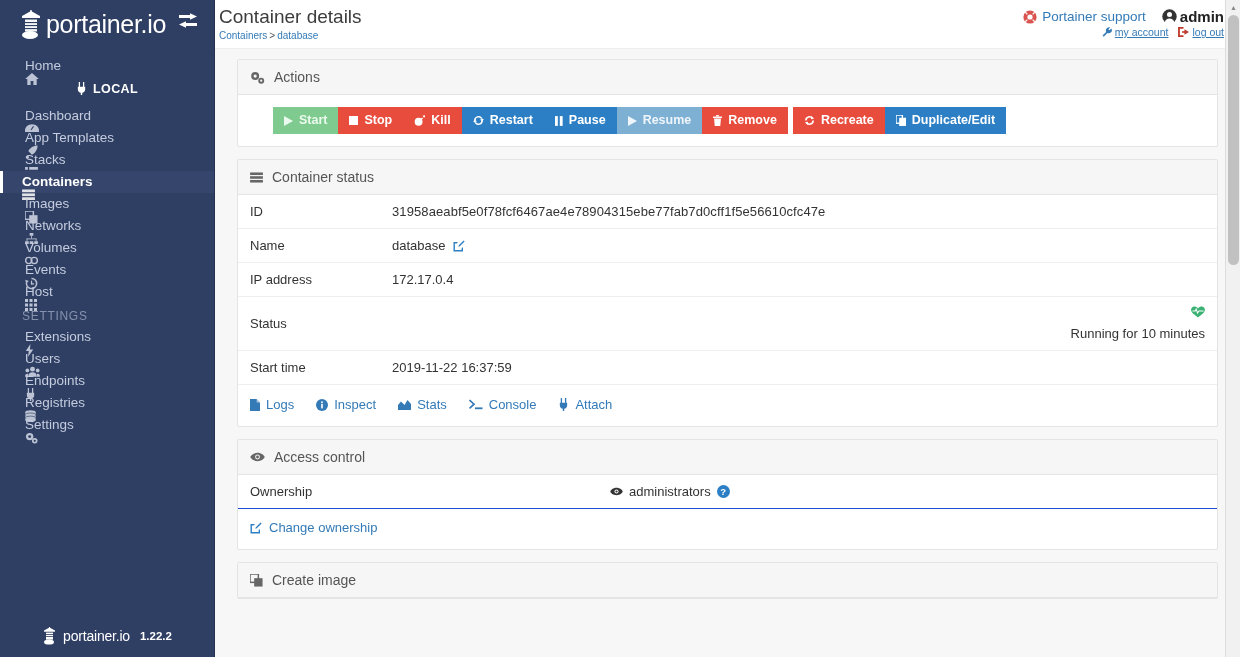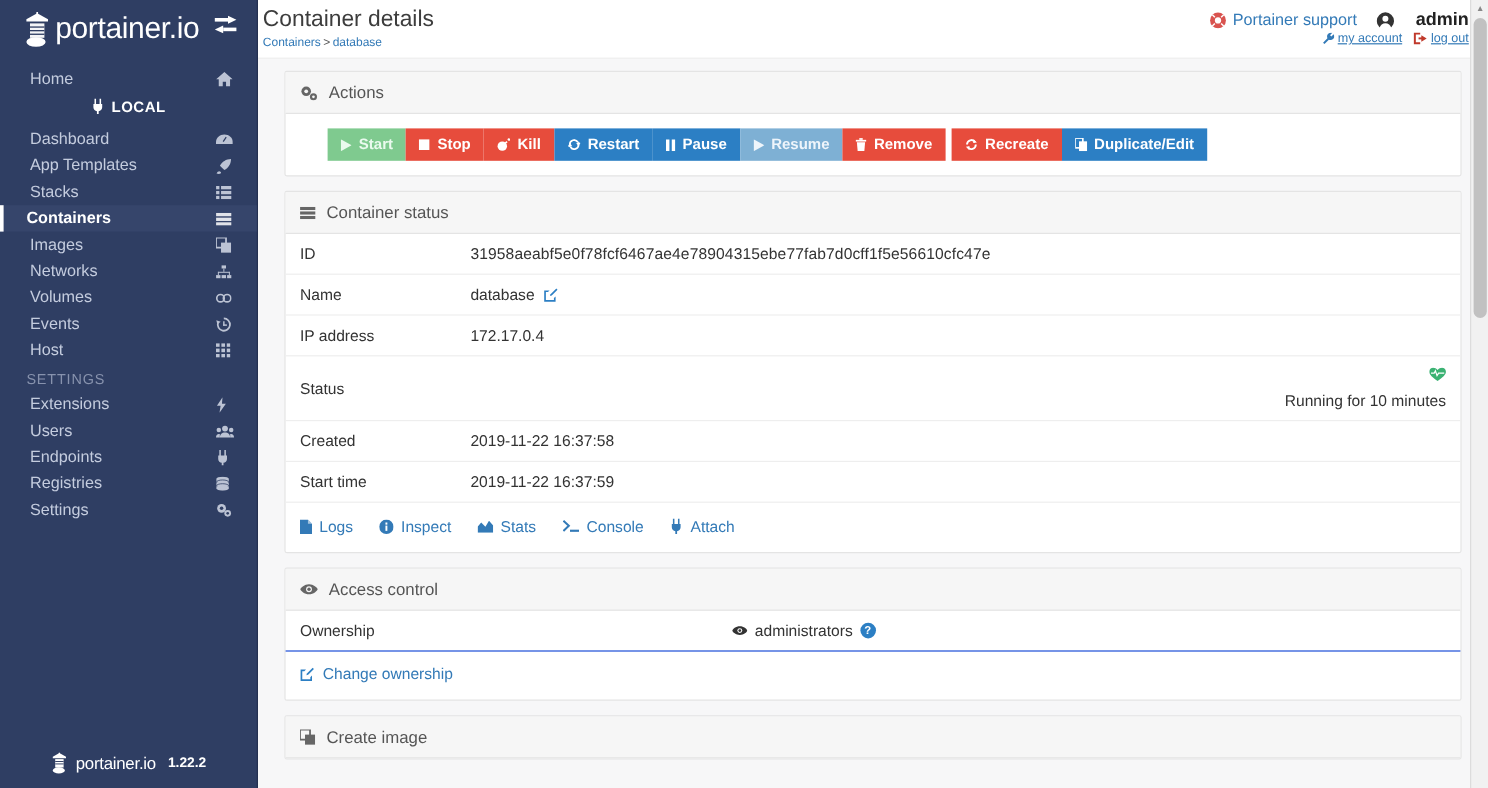--- a/index.html
+++ b/index.html
@@ -34,28 +34,29 @@
     letter-spacing: -0.3px;
     font-weight: 400;
     line-height: 1;
   }
   .brand-toggle {
     position: absolute; right: 16px; top: 13px;
     width: 20px; height: 16px; cursor: pointer;
   }
   .nav { padding-top: 10px; flex: 1 1 auto; }
   .nav-item {
-    display: flex; align-items: center; justify-content: space-between;
+    display: flex; justify-content: space-between;
     padding: 4px 18px 4px 22px;
     height: 22px;
     font-size: 13.5px;
     color: #c4ccde;
     cursor: pointer;
     border-left: 3px solid transparent;
     position: relative;
+    flex-direction: column;
   }
   .nav-item .nav-label { line-height: 1; }
   .nav-item .nav-ico { width: 16px; text-align: center; opacity: .85; font-size: 12px; color: #d5dbe8; }
   .nav-item.active {
     background: #36456b;
     color: #ffffff;
     font-weight: bold;
     border-left: 3px solid #ffffff;
     padding-left: 19px;
   }
@@ -103,21 +104,21 @@
   .breadcrumb { font-size: 10px; color: #337ab7; margin-top: 2px; }
   .breadcrumb a { color: #337ab7; text-decoration: none; cursor: pointer;}
   .breadcrumb .sep { color: #555; margin: 0 2px; }
   .topright { text-align: right; padding-top: 2px; }
   .tr-line1 { display: flex; align-items: center; justify-content: flex-end; gap: 6px; }
   .support {
     color: #337ab7; font-size: 13.5px; display: flex; align-items: center; gap: 5px; cursor: pointer;
   }
   .username {
     color: #222; font-size: 15px; font-weight: bold;
-    display: flex; align-items: flex-end; gap: 18px; margin-left: 10px;
+    display: flex; align-items: center; gap: 3px; margin-left: 10px;
   }
   .tr-line2 { display: flex; align-items: center; justify-content: flex-end; gap: 10px; margin-top: 1px; }
   .tr-link {
     color: #337ab7; font-size: 10.5px; text-decoration: underline; cursor: pointer;
     display: flex; align-items: center; gap: 3px;
   }
 
   .content { padding: 10px 22px 11px 22px; height: 608px; overflow: hidden; }
 
   .panel {
@@ -659,24 +660,20 @@
                   <svg viewBox="0 0 15 13" width="14" height="12">
                         <path d="M7.5 12.4 C3 9 0 6.8 0 4 C0 1.9 1.6 0.5 3.5 0.5 C4.9 0.5 6.4 1.2 7.5 2.6 C8.6 1.2 10.1 0.5 11.5 0.5 C13.4 0.5 15 1.9 15 4 C15 6.8 12 9 7.5 12.4 Z" fill="#3bb273"></path>
                         <path d="M1.5 5.4 L4.4 5.4 L5.5 3.3 L7 7.6 L8.4 5.4 L13.5 5.4" fill="none" stroke="#ffffff" stroke-width="1.1"></path>
                       </svg>
                 </span>
                 <span>Running for 10 minutes</span>
               </span>
             </td>
           </tr>
           <tr>
-            <td class="k">Created</td>
-            <td class="v">2019-11-22 16:37:58</td>
-          </tr>
-          <tr>
             <td class="k">Start time</td>
             <td class="v">2019-11-22 16:37:59</td>
           </tr>
         </tbody>
           </table>
         <div class="link-row">
           <a class="ilink">
             <span class="li">
                 <svg viewBox="0 0 10 12" width="10" height="12">
                   <path d="M0 0 L6.6 0 L10 3.4 L10 12 L0 12 Z" fill="#337ab7"></path>

